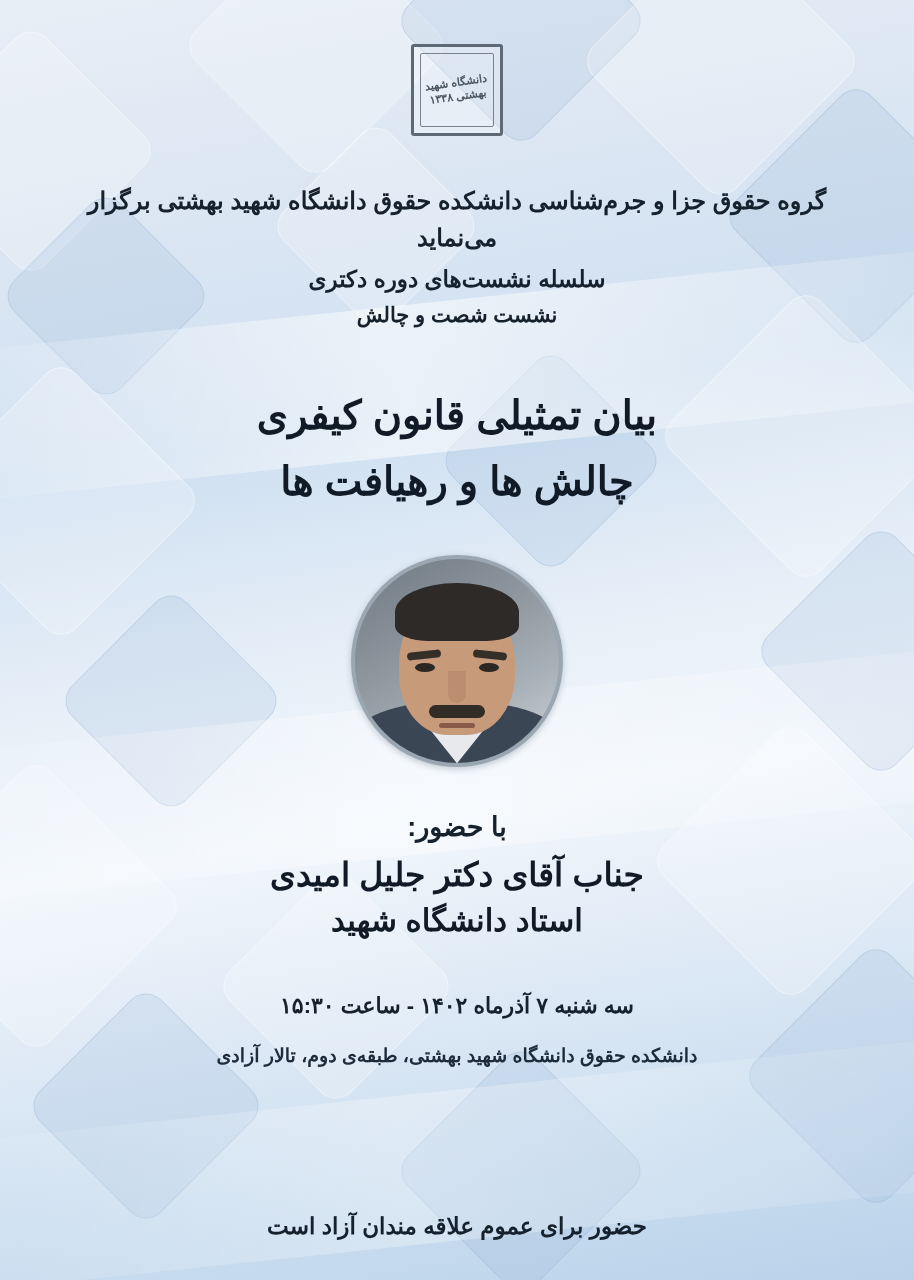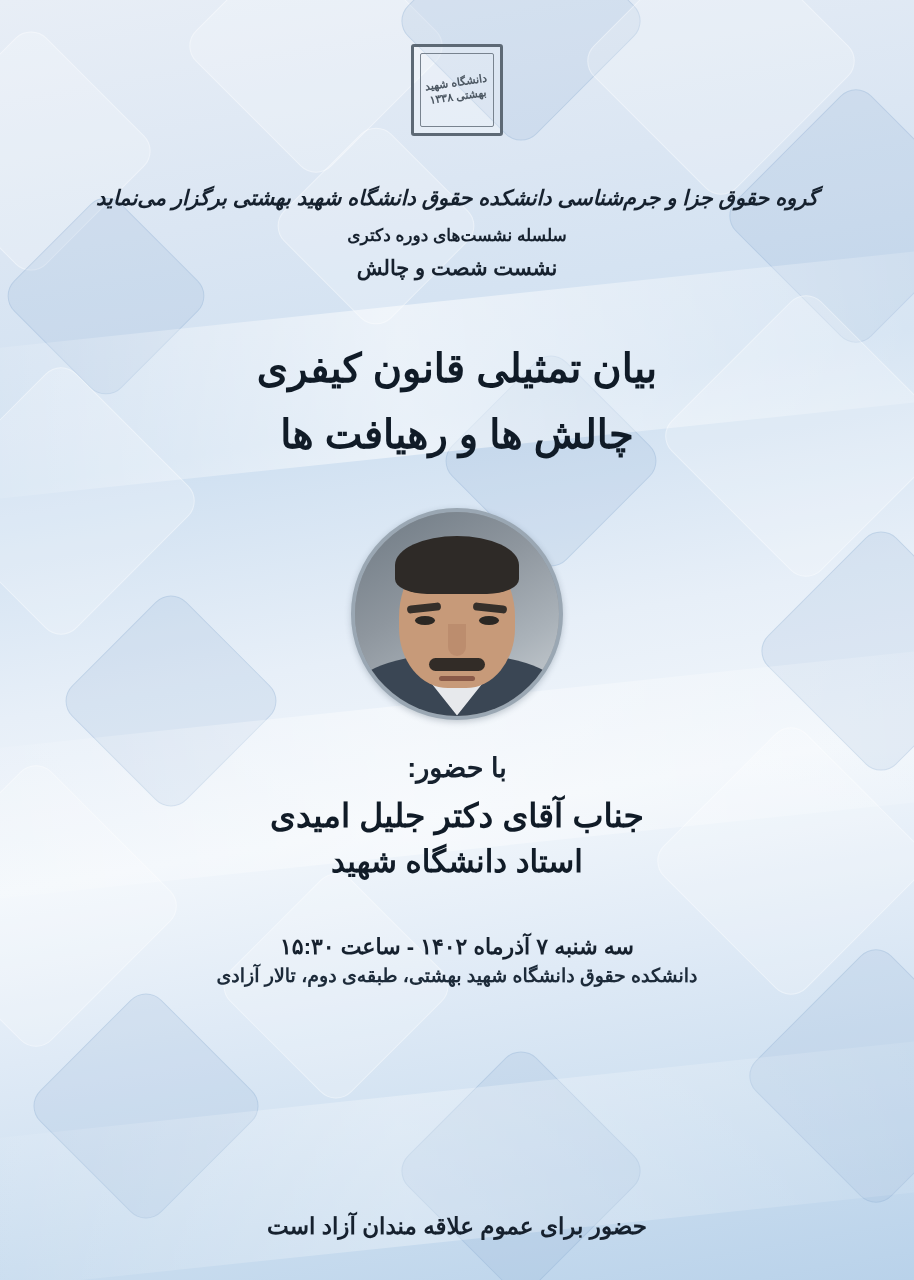--- a/index.html
+++ b/index.html
@@ -93,30 +93,29 @@
     transform: rotate(-8deg);
     letter-spacing: -0.3px;
   }
 
   
   .header-block {
     margin-top: 46px;
     width: 780px;
   }
   .org-line {
-    font-size: 21px;
+    font-size: 24px;
     font-weight: bold;
     color: #16212e;
     line-height: 1.55;
     letter-spacing: -0.2px;
-    font-style: italic;
   }
   .series-line {
     margin-top: 10px;
-    font-size: 17px;
+    font-size: 23px;
     font-weight: bold;
     color: #16212e;
     text-align: center;
   }
   .session-line {
     margin-top: 10px;
     font-size: 21px;
     font-weight: bold;
     color: #16212e;
   }
@@ -255,21 +254,21 @@
     transform: translateX(-50%);
     width: 36px;
     height: 5px;
     background: #7a4a3c;
     border-radius: 3px;
     opacity: .8;
   }
 
   
   .speaker-block {
-    margin-top: 32px;
+    margin-top: 44px;
     width: 760px;
   }
   .with-line {
     font-size: 27px;
     font-weight: bold;
     color: #16212e;
   }
   .speaker-name {
     margin-top: 12px;
     font-size: 33px;
@@ -287,21 +286,21 @@
   .when-block {
     margin-top: 54px;
     width: 760px;
   }
   .when-line {
     font-size: 22px;
     font-weight: bold;
     color: #16212e;
   }
   .where-line {
-    margin-top: 4px;
+    margin-top: 25px;
     font-size: 19px;
     font-weight: bold;
     color: #1d2b3a;
   }
 
   
   .footer-block {
     margin-top: auto;
     margin-bottom: 40px;
     width: 760px;

